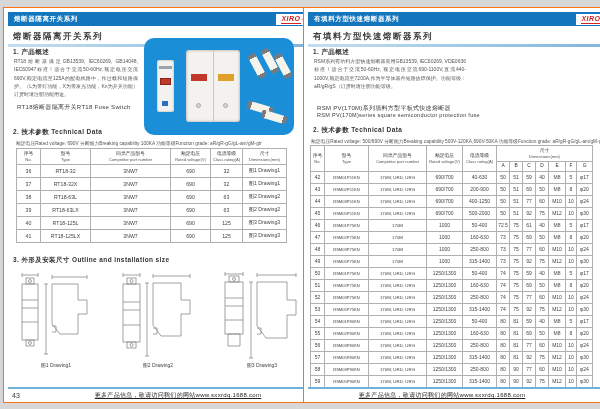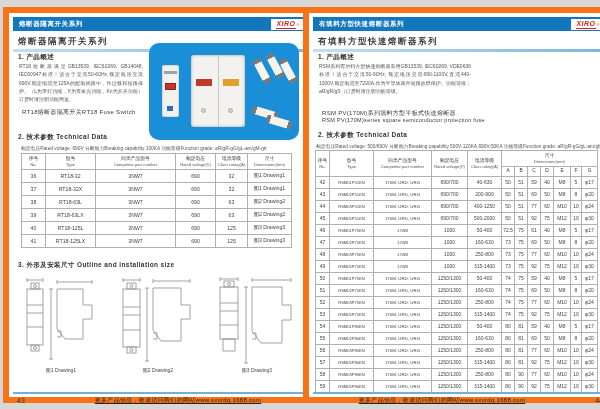--- a/index.html
+++ b/index.html
@@ -2,21 +2,21 @@
 <html><head>
 <meta charset="utf-8">
 <style>
   * { margin:0; padding:0; box-sizing:border-box; }
   html,body { width:600px; height:409px; }
   body {
     background:#d7d7d7;
     font-family:"Liberation Sans","DejaVu Sans",sans-serif;
     position:relative; overflow:hidden;
   }
-  .page { position:absolute; top:7px; width:314px; height:396px; background:#fff; border:6px solid #f97316; }
+  .page { position:absolute; top:7px; width:314px; height:396px; background:#fff; border:1px solid #f97316; }
   .page.left { left:3px; }
   .page.right { left:303px; }
 
   .topbar { position:absolute; top:4px; left:4px; right:4px; height:14px; background:#1476bd;
             display:flex; align-items:center; justify-content:space-between; padding:0 2px 0 6px; }
   .topbar-title { color:#fff; font-size:6.5px; font-weight:bold; letter-spacing:0.6px; }
   .logo { background:#fff; width:34px; height:11px; display:flex; align-items:center; justify-content:center; }
   .logo-text { color:#d2231f; font-weight:bold; font-style:italic; font-size:7px; line-height:1;
                border-bottom:1px solid #d2231f; padding-bottom:1px; letter-spacing:0.5px; }
   .logo-reg { color:#d2231f; font-size:4px; margin-left:1px; }

